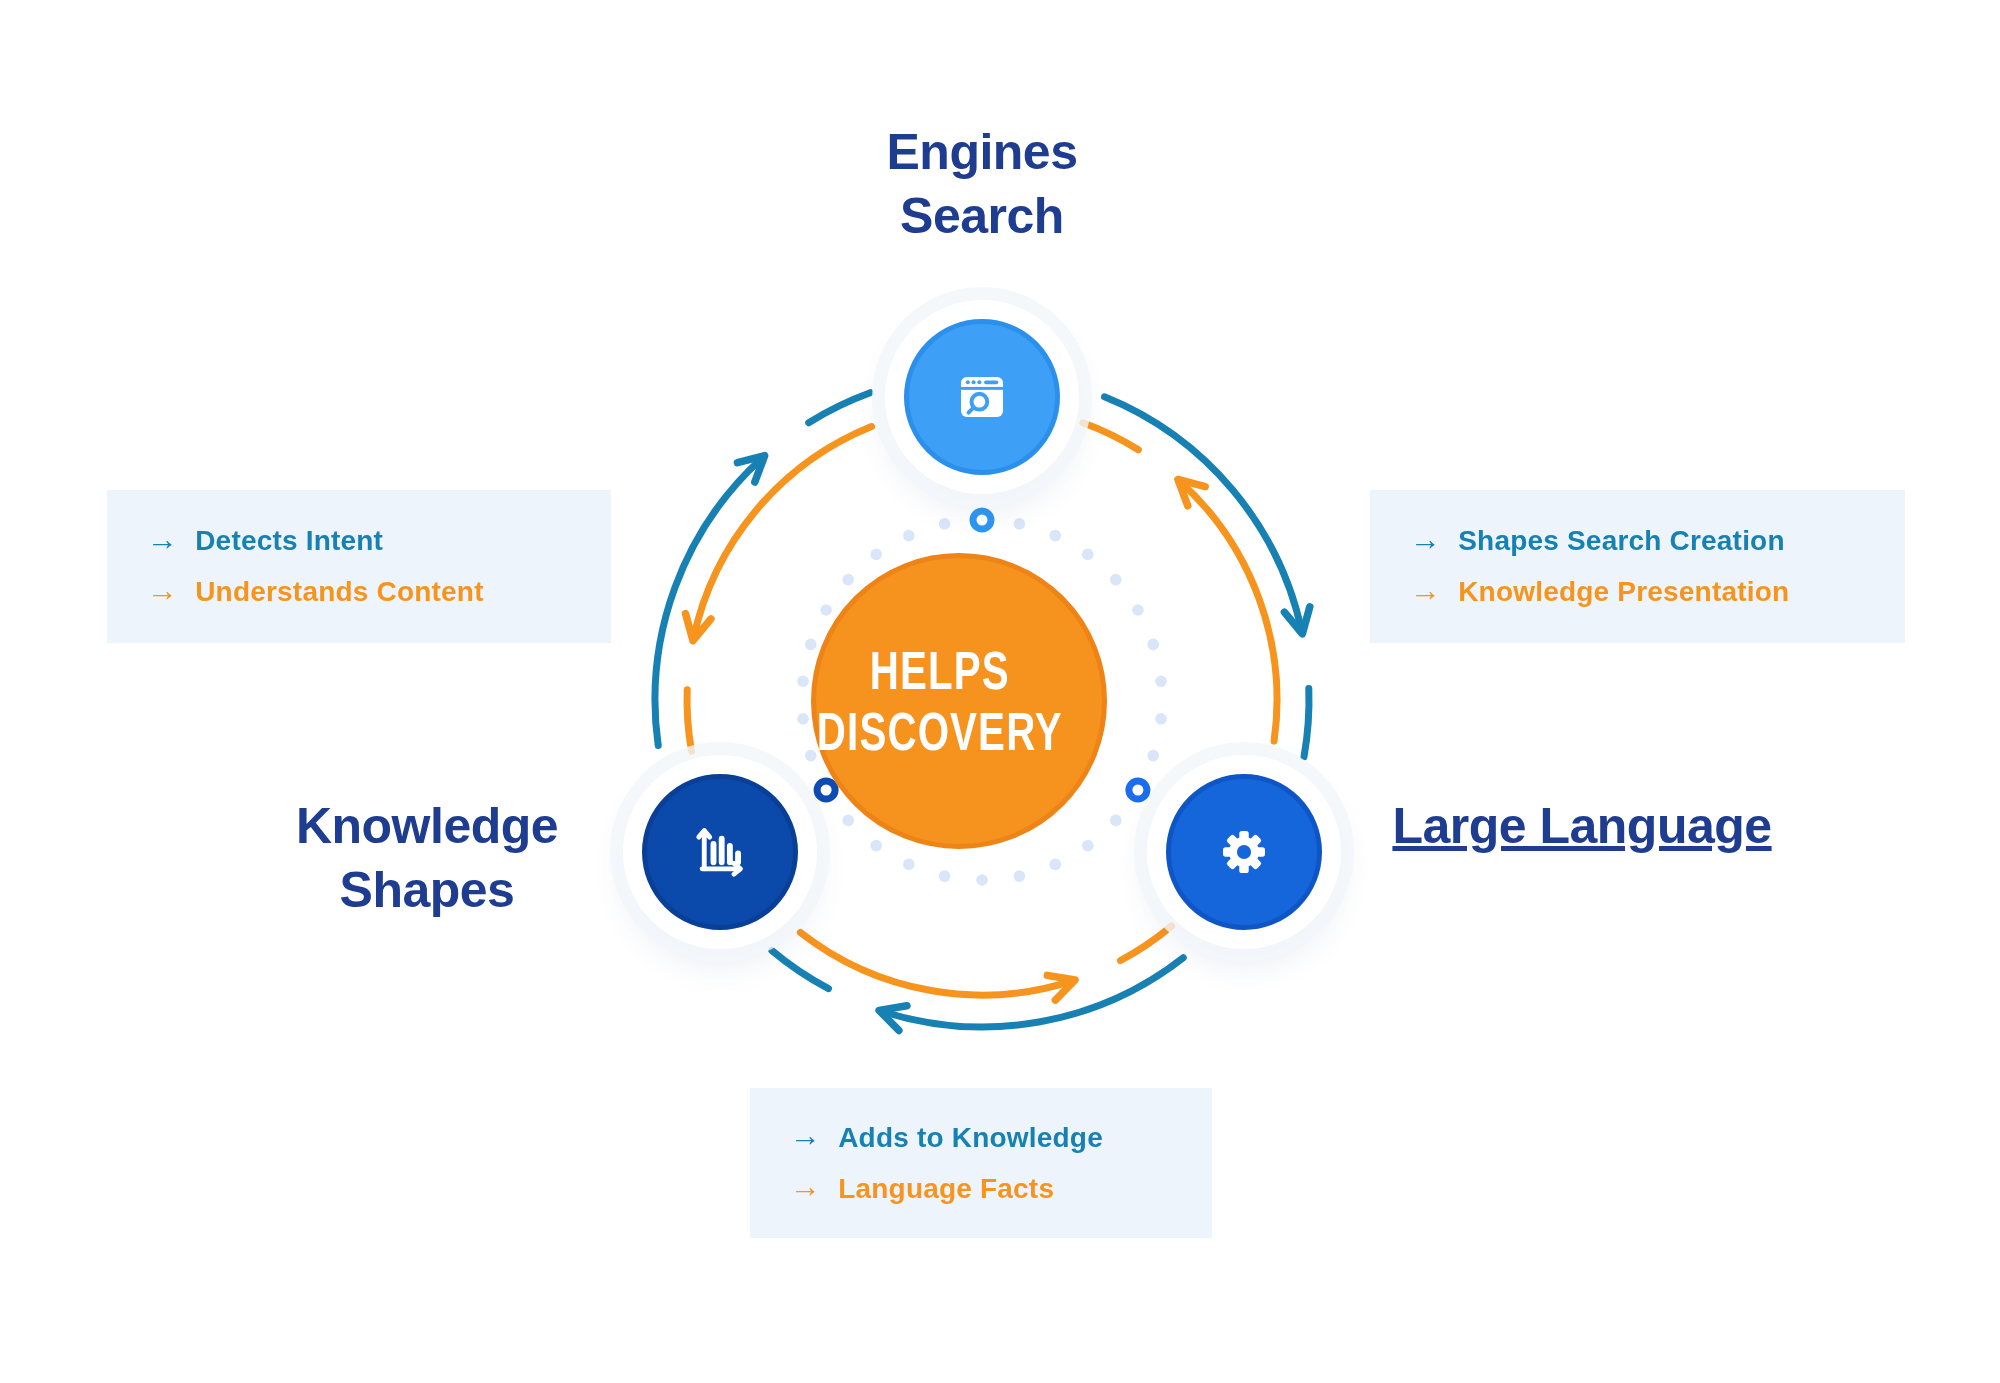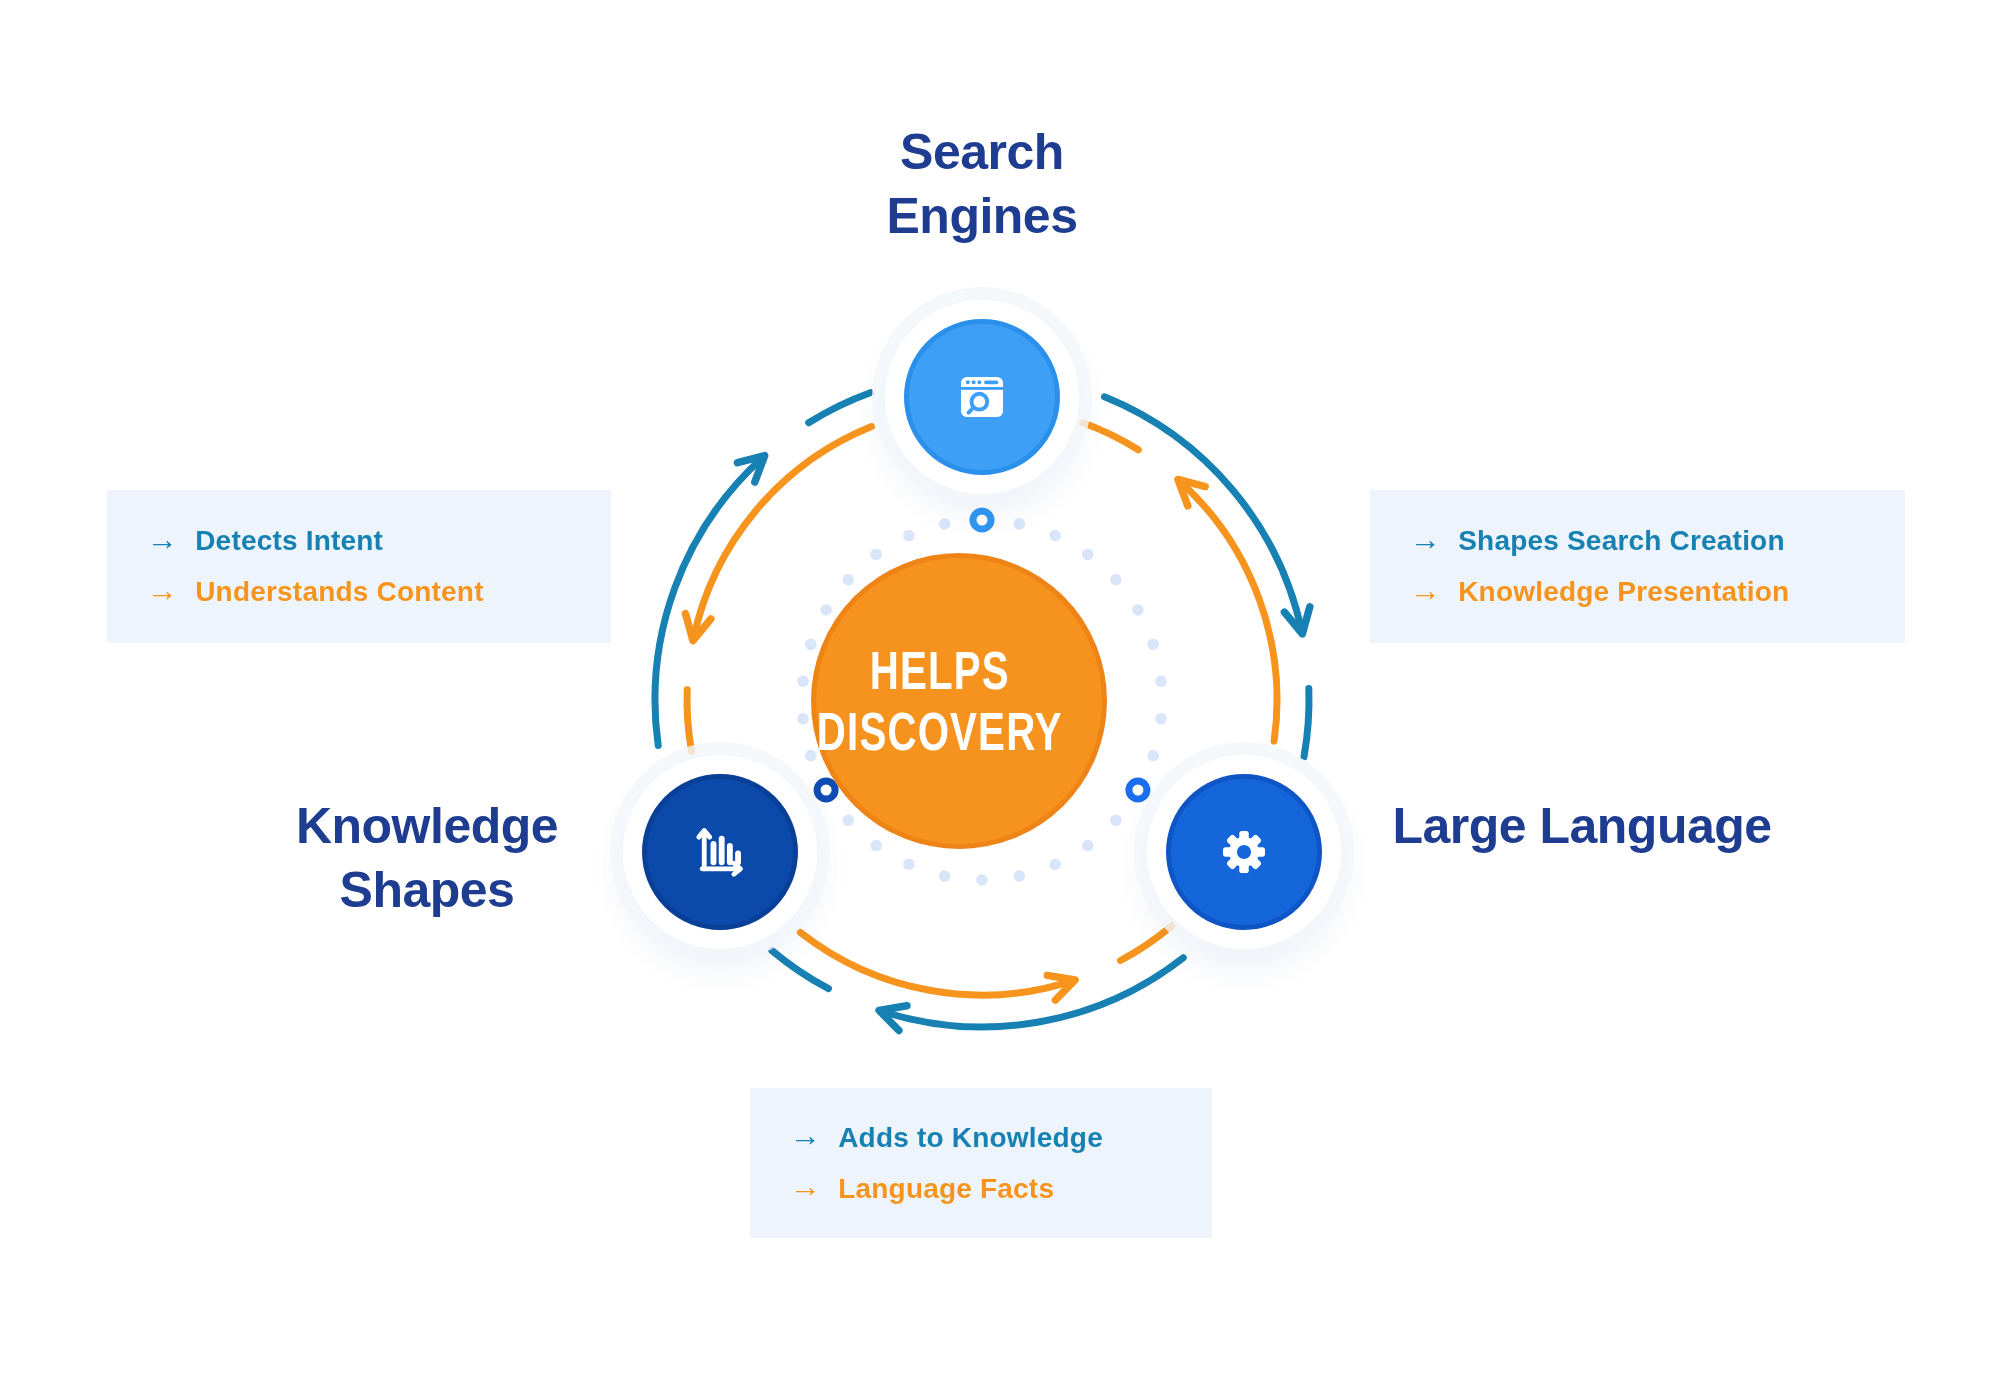--- a/index.html
+++ b/index.html
@@ -13,21 +13,21 @@
     --node-left-fill:#0B4AAB; --node-left-border:#093F97;
     --node-right-fill:#1566DA; --node-right-border:#0E55C5;
     --box-bg:#EDF4FC; --dot:#D9E5F9;
   }
   #cycle-svg{position:absolute;left:0;top:0;z-index:1;}
 
   .heading{position:absolute;color:var(--navy);font-weight:700;font-size:50px;
            line-height:64px;text-align:center;letter-spacing:-0.5px;z-index:2;}
   #title-top{left:682px;top:120px;width:600px;}
   #label-kg{left:177px;top:794px;width:500px;}
-  #label-llm{left:1302px;top:794px;width:560px;}
+  #label-llm{left:1302px;top:794px;width:560px;text-decoration:underline;}
   .heading span{display:block;}
 
   .center-circle{position:absolute;left:811px;top:553px;width:286px;height:286px;
     border-radius:50%;background:var(--center-fill);border:5px solid var(--center-border);
     display:flex;align-items:center;justify-content:flex-end;z-index:2;}
   .center-text{transform:scaleX(0.76);text-align:center;color:#fff;font-weight:700;
     font-size:53px;line-height:61px;letter-spacing:1.5px;white-space:nowrap;}
   .center-text span{display:block;}
 
   .node{position:absolute;width:194px;height:194px;border-radius:50%;background:#fff;
@@ -103,22 +103,22 @@
     <circle cx="1115.8" cy="579.6" r="5.8" fill="#D9E5F9"></circle>
     <circle cx="1137.9" cy="610.0" r="5.8" fill="#D9E5F9"></circle>
     <circle cx="1153.2" cy="644.4" r="5.8" fill="#D9E5F9"></circle>
     <circle cx="1161.0" cy="681.2" r="5.8" fill="#D9E5F9"></circle>
     <circle cx="982.0" cy="520.0" r="9" fill="#ffffff" stroke="#2E97F1" stroke-width="7"></circle>
     <circle cx="1137.9" cy="790.0" r="9" fill="#ffffff" stroke="#1B6DED" stroke-width="7"></circle>
     <circle cx="826.1" cy="790.0" r="9" fill="#ffffff" stroke="#0E4BB2" stroke-width="7"></circle>
   </svg>
 
 <div class="heading" id="title-top">
+  <span>Engines</span>
   <span>Search</span>
-  <span>Engines</span>
 </div>
 
 <div class="heading" id="label-kg">
   <span>Knowledge</span>
   <span>Shapes</span>
 </div>
 <div class="heading" id="label-llm">
   <span>Large Language</span>
 </div>
 

